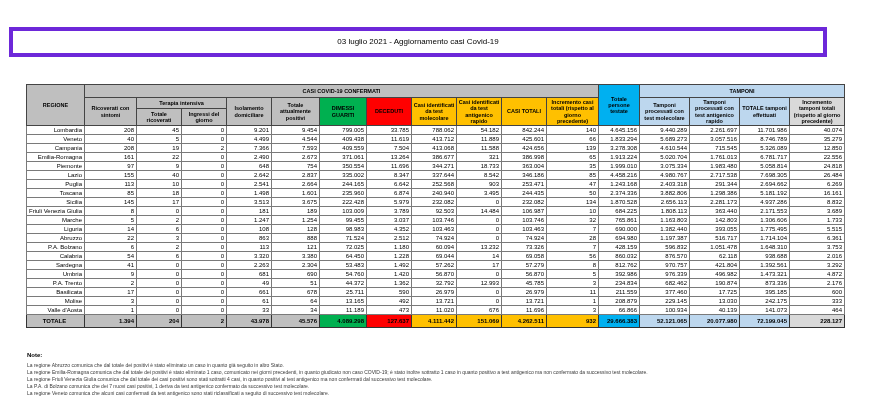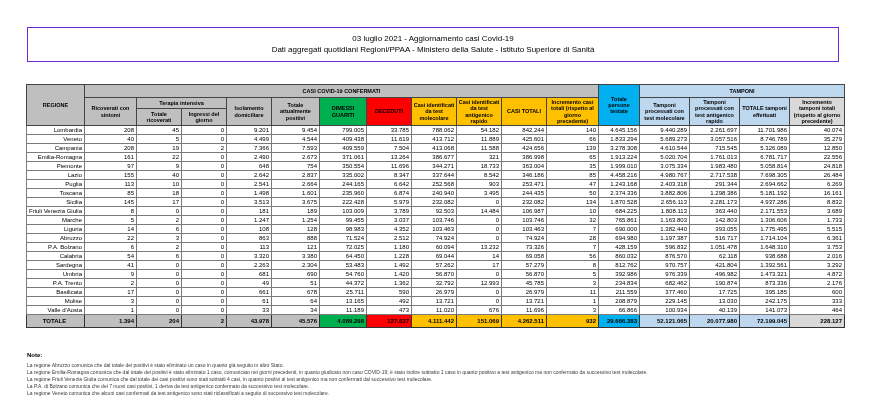--- a/index.html
+++ b/index.html
@@ -1,22 +1,22 @@
 <!DOCTYPE html>
 <html><head>
 <meta charset="utf-8">
 <style>
   html,body{margin:0;padding:0;}
   body{
     width:869px;height:420px;background:#ffffff;position:relative;
     font-family:"Liberation Sans",sans-serif;color:#000;
   }
   .title-box{
-    position:absolute;left:27px;top:27px;width:810px;
-    border:1px solid #6d28d9;text-align:center;padding:5px 0 6px 0;background:#fff;
+    position:absolute;left:9px;top:27px;width:810px;
+    border:4px solid #6d28d9;text-align:center;padding:5px 0 6px 0;background:#fff;
   }
   .title-box .line{font-size:8px;line-height:11px;}
   table.covid{
     position:absolute;left:26px;top:84px;border-collapse:collapse;table-layout:fixed;
     background:#fff;
   }
   table.covid th,table.covid td{
     border:1px solid #7a7a7a;padding:0;overflow:hidden;
   }
   table.covid th{
@@ -40,21 +40,20 @@
   .c-gray2{background:#d9d9d9;}
   .notes{position:absolute;left:27px;top:352px;width:820px;}
   .notes .notes-label{font-size:6px;font-weight:bold;margin-bottom:4px;}
   .notes .note-line{font-size:5px;line-height:7px;color:#3a3a3a;}
 </style>
 </head>
 <body>
 
 <div class="title-box">
   <div class="line">03 luglio 2021 - Aggiornamento casi Covid-19</div>
-  <div class="line">Dati aggregati quotidiani Regioni/PPAA - Ministero della Salute - Istituto Superiore di Sanità</div>
 </div>
 
 <table class="covid">
   <colgroup>
     <col style="width:58px">
       <col style="width:52px">
       <col style="width:45px">
       <col style="width:45px">
     <col style="width:45px">
       <col style="width:48px">

